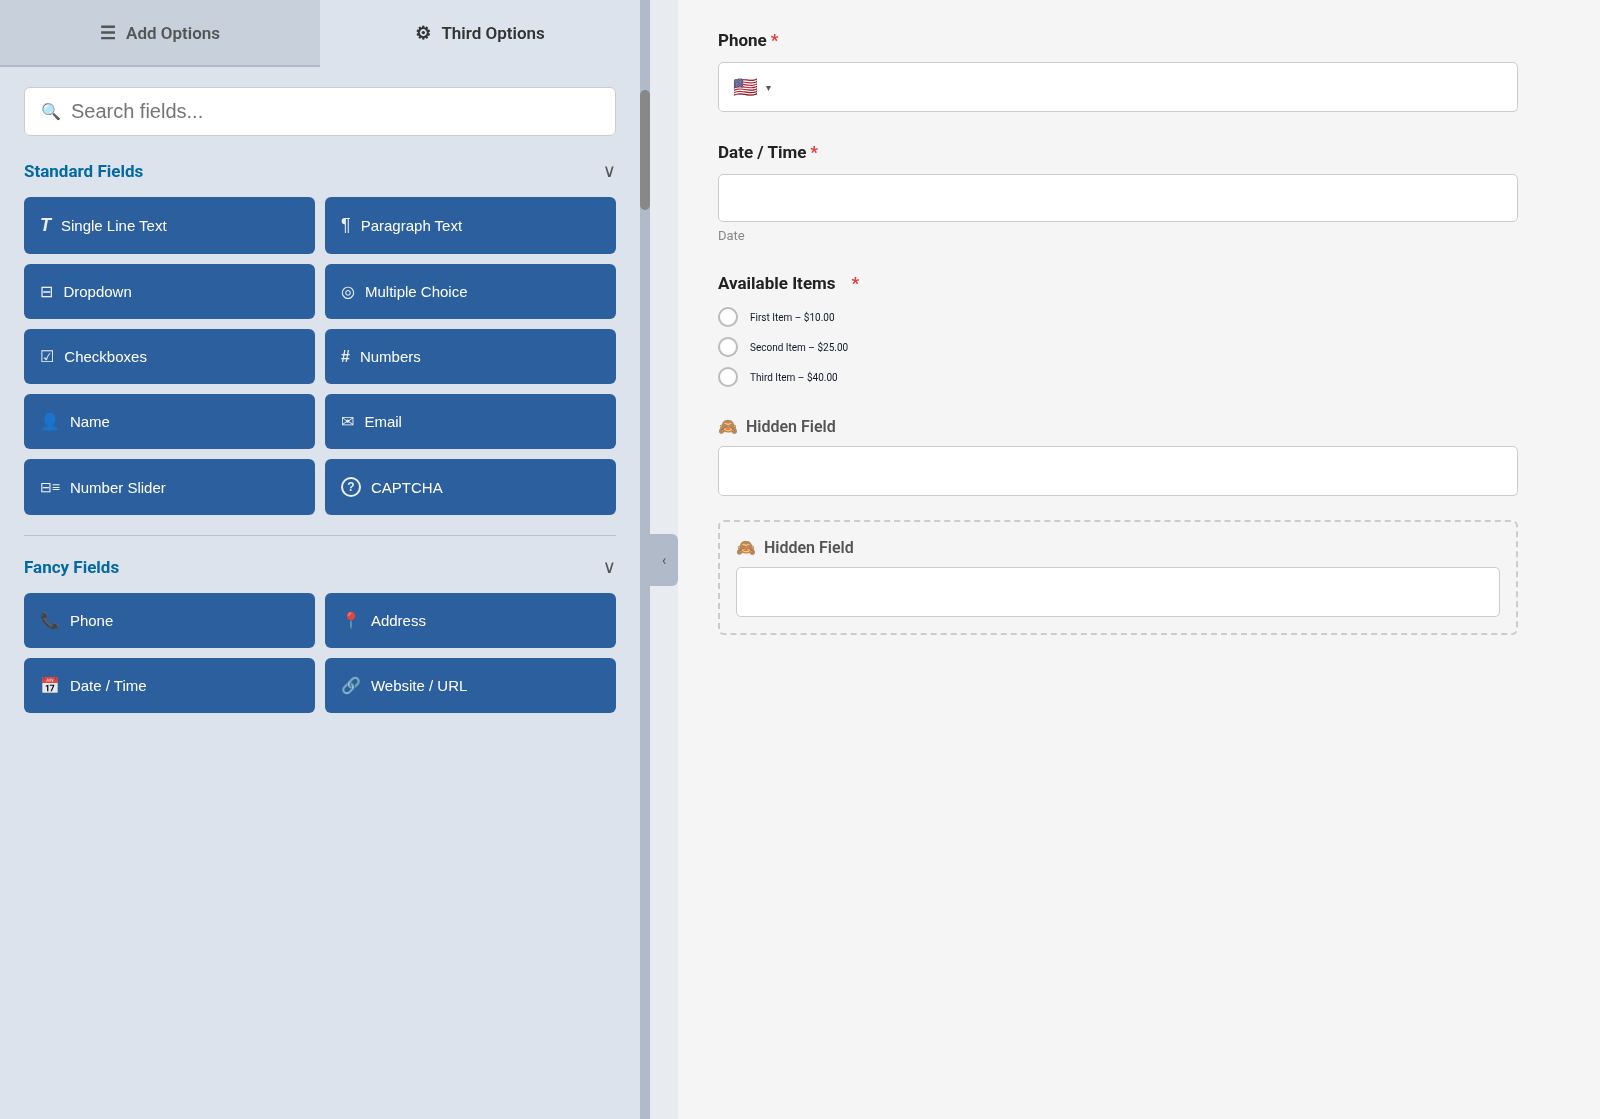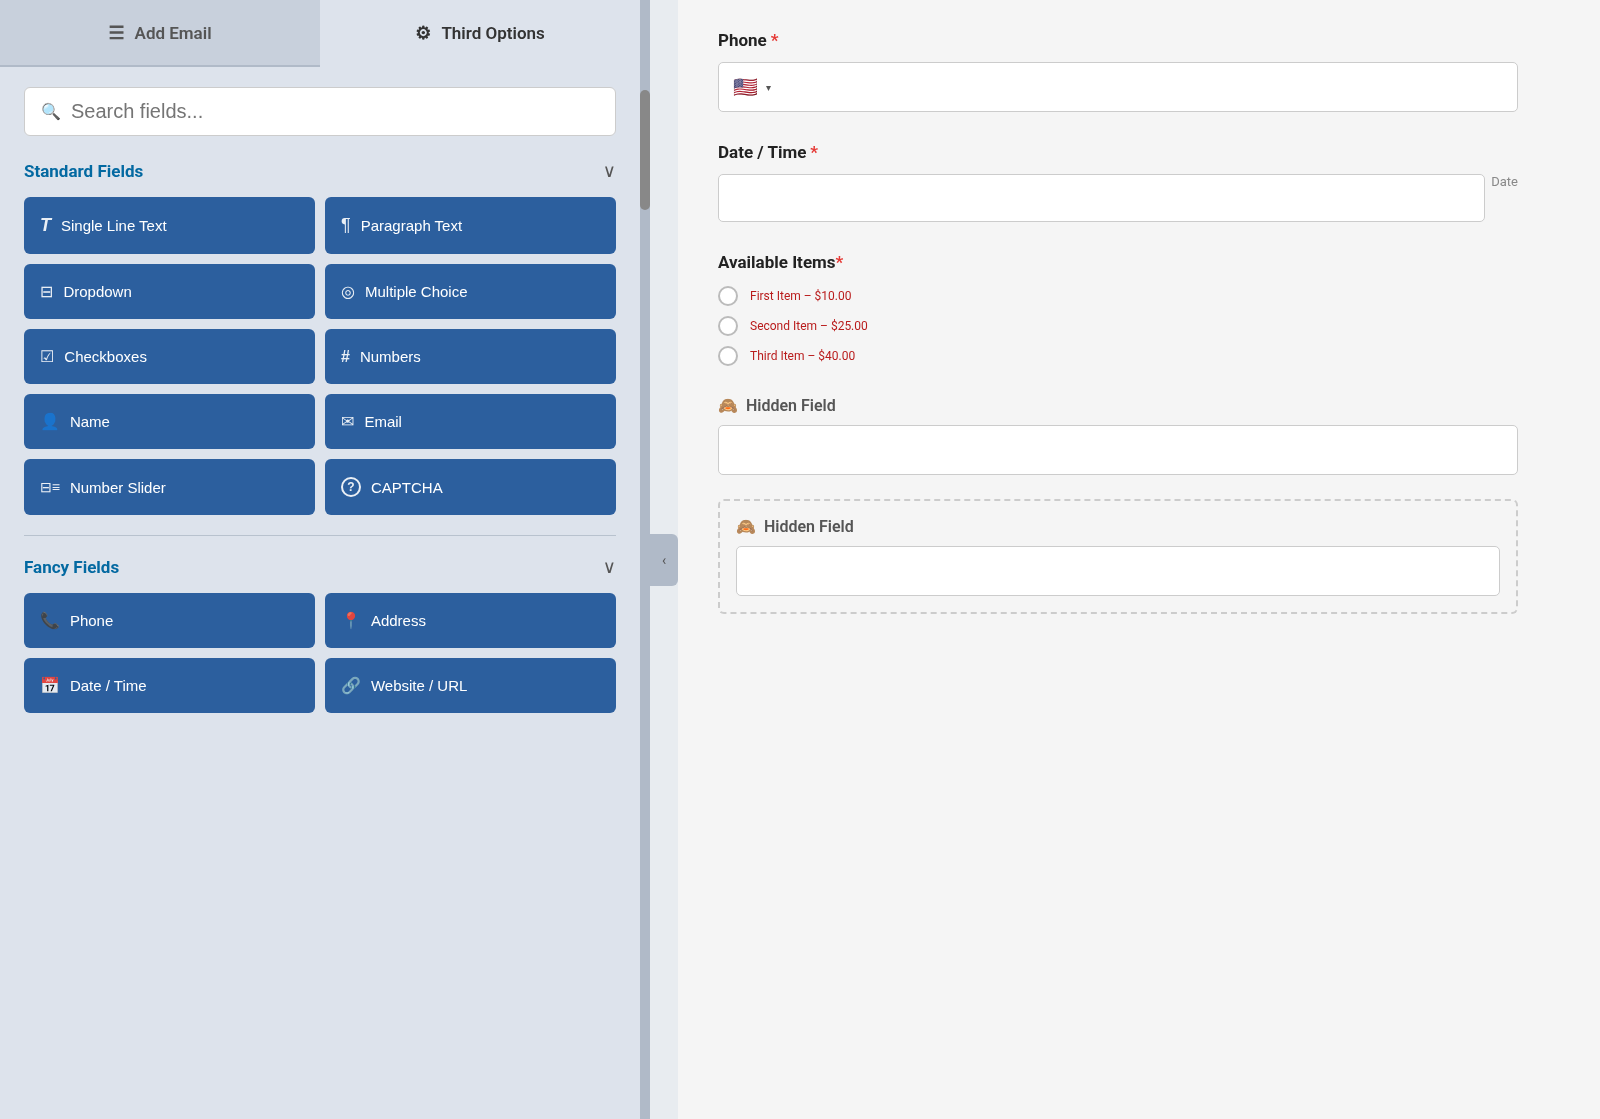--- a/index.html
+++ b/index.html
@@ -218,21 +218,21 @@
 
     .datetime-row {
       display: flex;
       gap: 20px;
       max-width: 95%;
     }
 
     .datetime-field {
       flex: 1;
       display: flex;
-      flex-direction: row;
+      flex-direction: column;
       gap: 6px;
     }
 
     .datetime-input {
       border: 1px solid #ccc;
       border-radius: 5px;
       background: white;
       height: 48px;
       width: 100%;
     }
@@ -242,30 +242,30 @@
       color: #888;
     }
 
     .available-items-label {
       font-size: 17px;
       font-weight: 700;
       color: #222;
       margin-bottom: 14px;
       display: flex;
       align-items: center;
-      gap: 0;
+      gap: 16px;
     }
 
     .radio-item {
       display: flex;
       align-items: center;
       gap: 12px;
       margin-bottom: 10px;
-      font-size: 12px;
-      color: #b91c1c;
+      font-size: 10px;
+      color: #0f172a;
     }
 
     .radio-circle {
       width: 20px;
       height: 20px;
       border: 2px solid #bbb;
       border-radius: 50%;
       flex-shrink: 0;
       background: white;
     }
@@ -309,21 +309,21 @@
     }
   </style>
 </head>
 <body>
 
 <div class="left-panel">
 
   <div class="tab-bar">
     <div class="tab">
       <span class="tab-icon">☰</span>
-      <span>Add Email</span>
+      <span>Add Options</span>
     </div>
     <div class="tab active">
       <span class="tab-icon">⚙</span>
       <span>Third Options</span>
     </div>
   </div>
 
   <div class="left-content">
 
     <div class="search-box">

